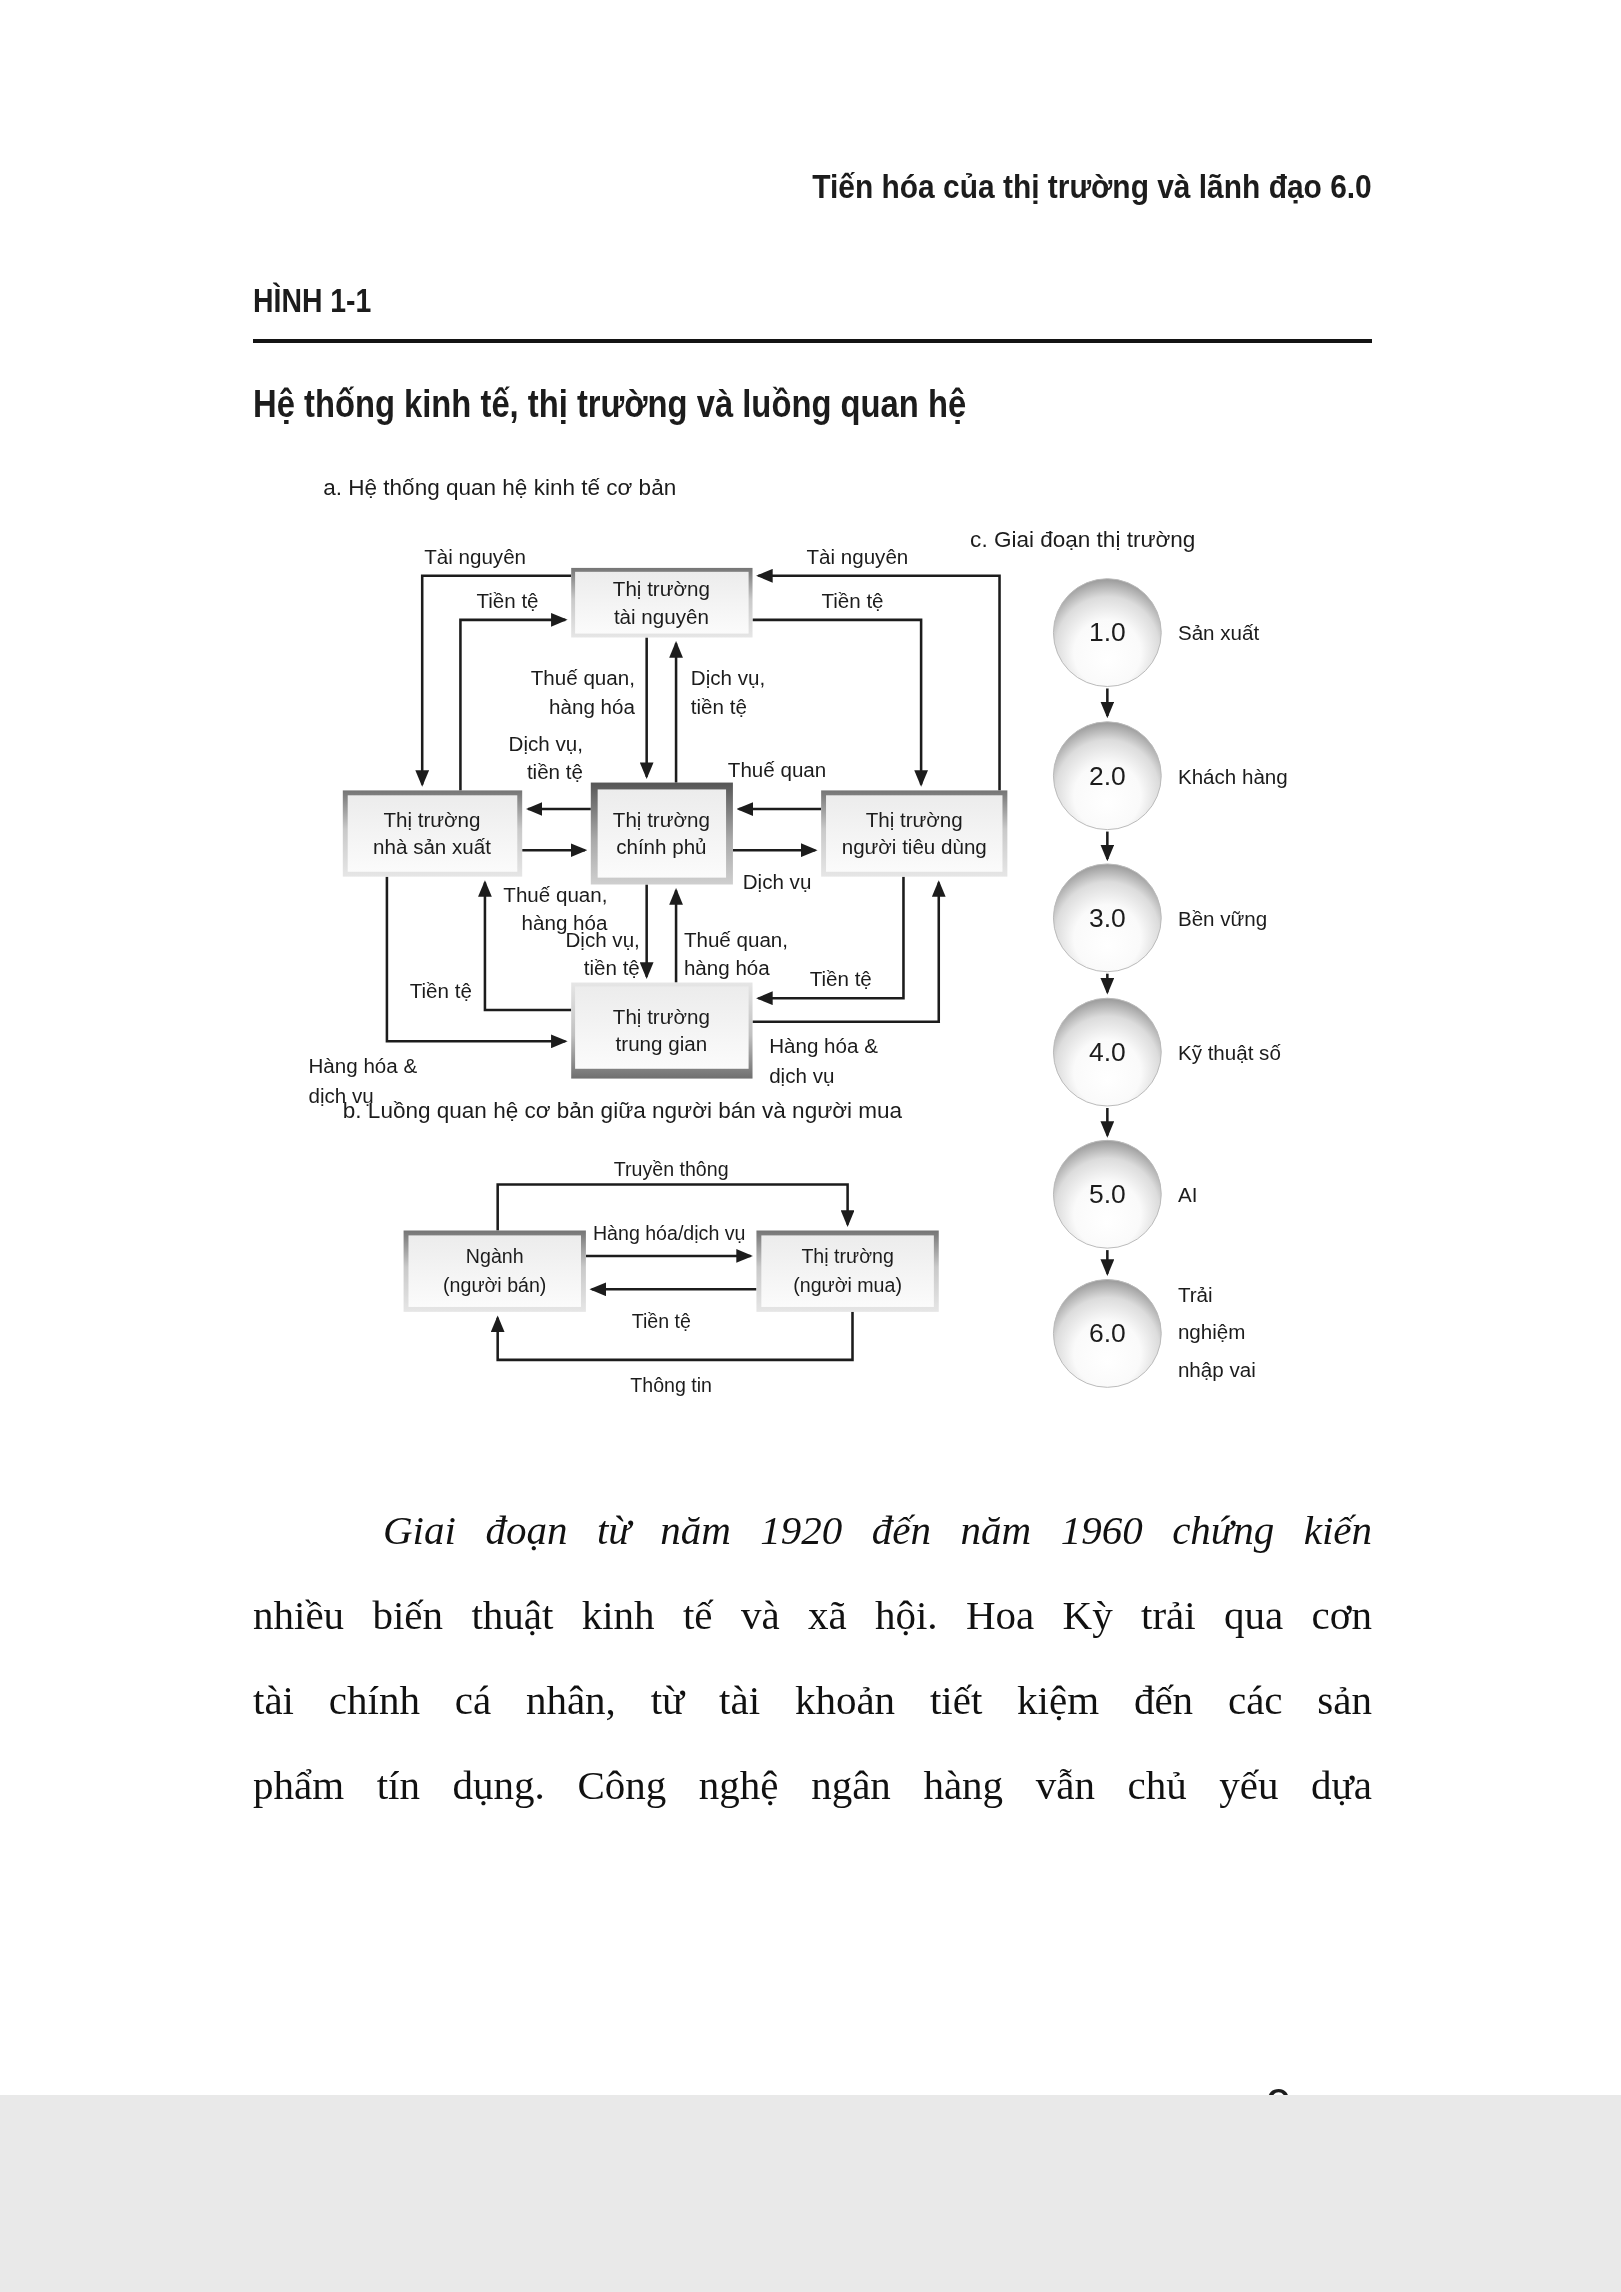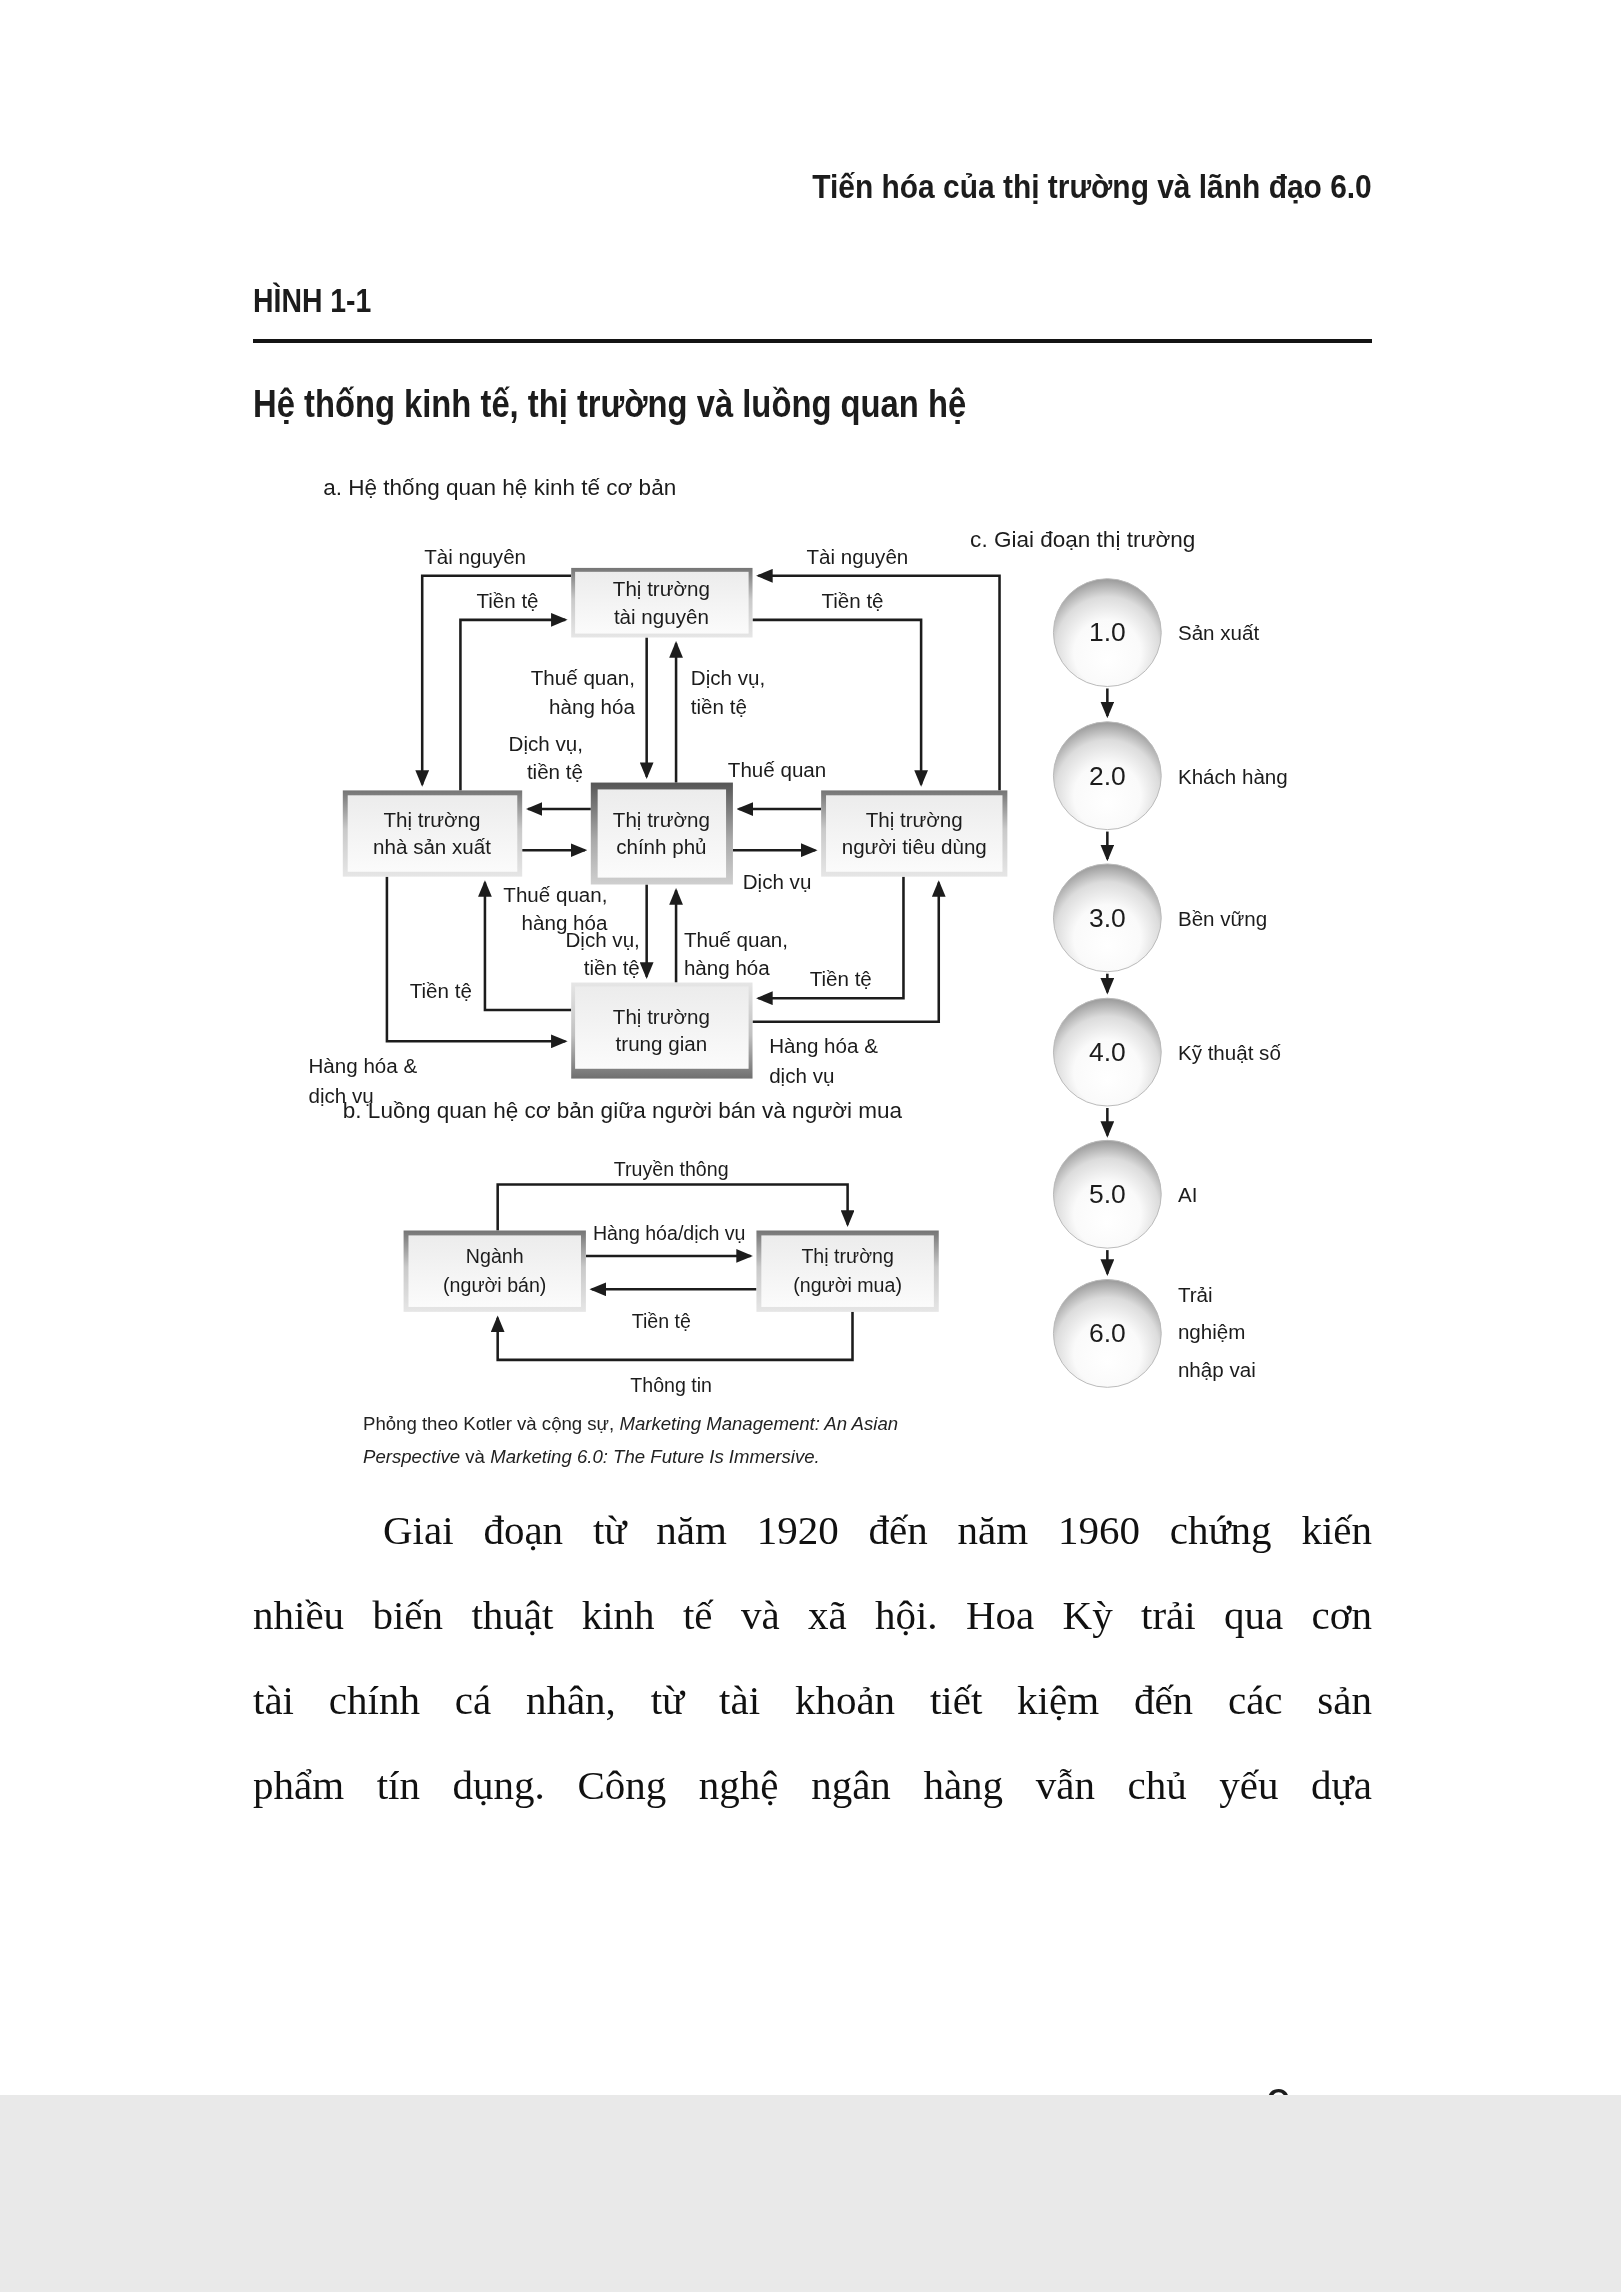--- a/index.html
+++ b/index.html
@@ -11,21 +11,21 @@
         transform:scaleX(0.86);transform-origin:0 50%;white-space:nowrap;}
   .rule{position:absolute;left:253px;top:339px;width:1119px;height:3.9px;background:#141414;}
   .fig-title{position:absolute;left:253px;top:382px;font-size:39px;font-weight:700;
         transform:scaleX(0.84);transform-origin:0 50%;white-space:nowrap;}
   .figsvg{position:absolute;left:284px;top:461px;}
   .source{position:absolute;left:363px;top:1407px;width:541px;font-size:18.6px;line-height:33px;color:#222;}
   .source em{font-style:italic;}
   .body-text{position:absolute;left:253px;top:1488px;width:1119px;
         font-family:"Liberation Serif","DejaVu Serif",serif;font-size:41px;color:#111;}
   .bl{height:85px;line-height:85px;text-align:justify;text-align-last:justify;white-space:nowrap;}
-  .bl.indent{padding-left:130px;}
+  .bl.indent{padding-left:130px;font-style:italic;}
   .page-num{position:absolute;left:1266px;top:2078px;font-size:46px;color:#1c1c1c;}
   
   text{fill:#1c1c1c;font-family:"Liberation Sans",sans-serif;}
   .pt{font-size:23px;}          
   .lb{font-size:21px;}          
   .bx{font-size:21px;}          
   .btx{font-size:20px;}         
   .num{font-size:27px;}
   .stg{font-size:21px;}
   .arr{stroke:#1c1c1c;stroke-width:2.6;fill:none;}
@@ -223,21 +223,20 @@
       <g>
         <circle cx="840" cy="890" r="55" fill="url(#sph)" stroke="#b9b9b9" stroke-width="1"></circle>
         <text class="num" x="840" y="899" text-anchor="middle">6.0</text>
         <text class="stg" x="912" y="858">Trải</text>
         <text class="stg" x="912" y="896">nghiệm</text>
         <text class="stg" x="912" y="934">nhập vai</text>
       </g>
     </g>
   </svg>
 
-  <div class="source"><span>Phỏng theo Kotler và cộng sự, </span><em>Marketing Management: An Asian Perspective</em><span> và </span><em>Marketing 6.0: The Future Is Immersive.</em></div>
 
   <div class="body-text">
     <div class="bl indent">Giai đoạn từ năm 1920 đến năm 1960 chứng kiến</div>
     <div class="bl">nhiều biến thuật kinh tế và xã hội. Hoa Kỳ trải qua cơn</div>
     <div class="bl">tài chính cá nhân, từ tài khoản tiết kiệm đến các sản</div>
     <div class="bl">phẩm tín dụng. Công nghệ ngân hàng vẫn chủ yếu dựa</div>
   </div>
 
   <div class="page-num">9</div>
 </div>

